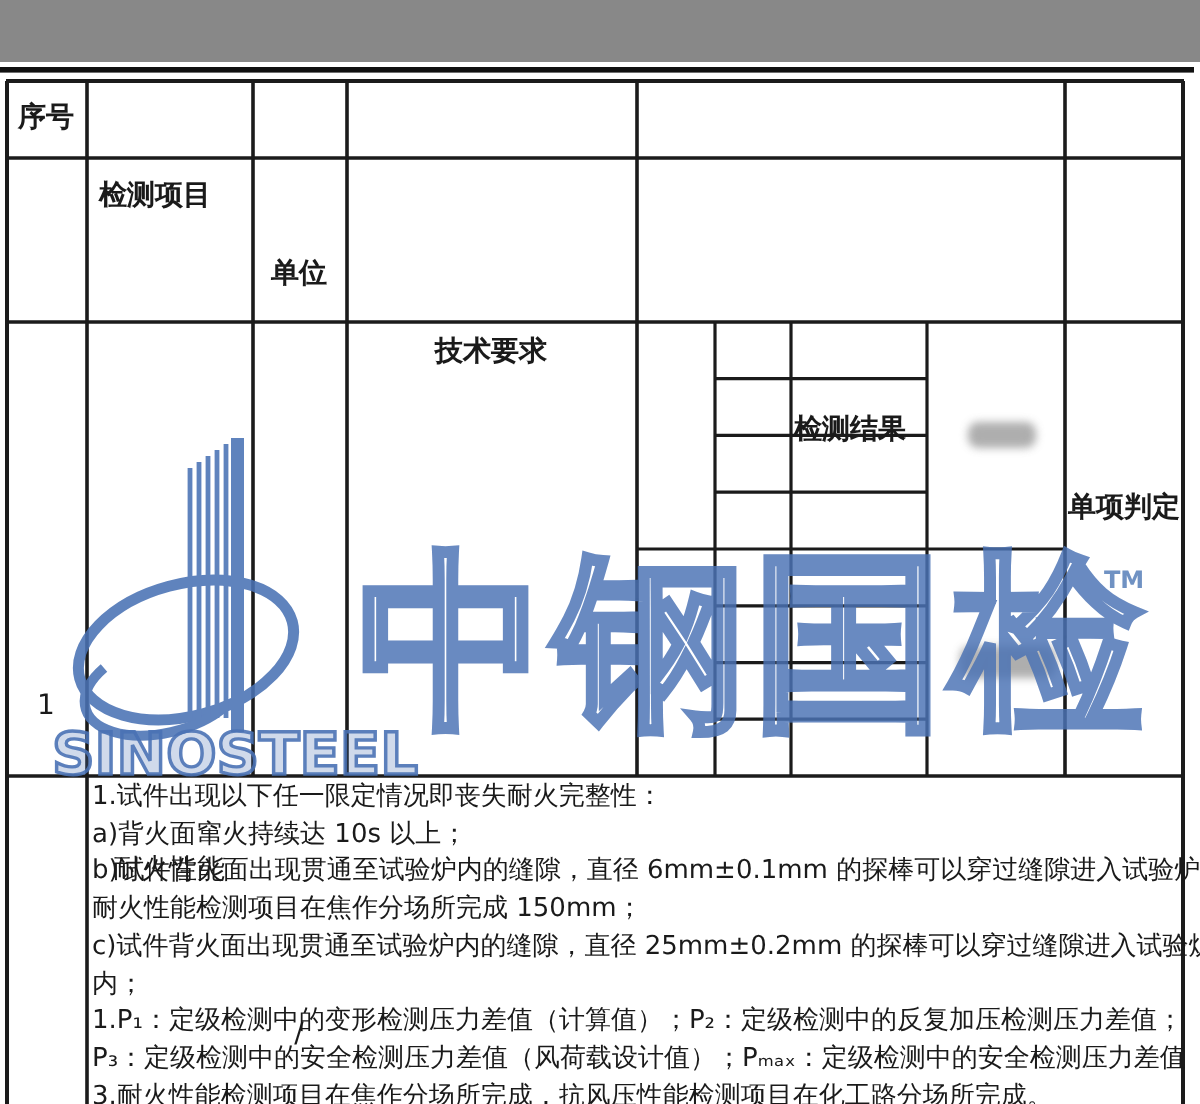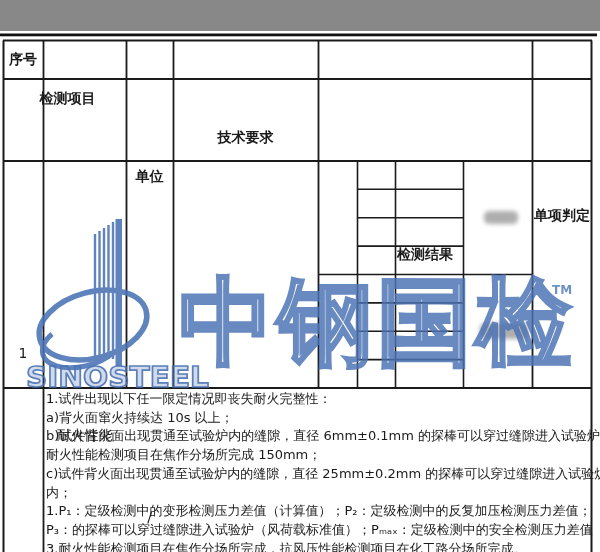--- a/index.html
+++ b/index.html
@@ -63,43 +63,43 @@
     <line x1="357.5" y1="158.3" x2="463.5" y2="158.3" stroke="#1b1b1b" stroke-width="1.6"></line>
     <line x1="357.5" y1="186.7" x2="463.5" y2="186.7" stroke="#1b1b1b" stroke-width="1.6"></line>
     <line x1="357.5" y1="215.1" x2="463.5" y2="215.1" stroke="#1b1b1b" stroke-width="1.6"></line>
     <line x1="318.5" y1="243.5" x2="532.5" y2="243.5" stroke="#1b1b1b" stroke-width="1.6"></line>
     <line x1="357.5" y1="271.9" x2="463.5" y2="271.9" stroke="#1b1b1b" stroke-width="1.6"></line>
     <line x1="357.5" y1="300.3" x2="463.5" y2="300.3" stroke="#1b1b1b" stroke-width="1.6"></line>
     <line x1="357.5" y1="328.6" x2="463.5" y2="328.6" stroke="#1b1b1b" stroke-width="1.6"></line>
   </svg>
 
   <div class="cell hdr txt" style="left:3px;top:9px;width:40px;height:39px">序号</div>
-  <div class="cell hdr txt" style="left:26px;top:9px;width:83px;height:39px">检测项目</div>
+  <div class="cell hdr txt" style="left:36px;top:9px;width:83px;height:39px">检测项目</div>
+  <div class="cell hdr txt" style="left:126px;top:9px;width:47px;height:39px">单位</div>
   <div class="cell hdr txt" style="left:173px;top:9px;width:145px;height:39px">技术要求</div>
-  <div class="cell hdr txt" style="left:126px;top:9px;width:47px;height:39px">单位</div>
+  <div class="cell hdr txt" style="left:318px;top:9px;width:214px;height:39px">检测结果</div>
   <div class="cell hdr txt" style="left:532px;top:9px;width:60px;height:39px">单项判定</div>
-  <div class="cell hdr txt" style="left:318px;top:9px;width:214px;height:39px">检测结果</div>
 
   <div class="cell txt" style="left:3px;top:48px;width:40px;height:82px">1</div>
   <div class="cell txt" style="left:43px;top:48px;width:83px;height:82px">耐火性能</div>
   <div class="cell txt" style="left:126px;top:48px;width:47px;height:82px">/</div>
   <div class="cell txt" style="left:173px;top:48px;width:145px;height:82px">耐火完整性≥0.50h</div>
 
   <div class="redact block" style="left:481px;top:180px;width:34px;height:13px"></div>
   <div class="redact block" style="left:477px;top:292px;width:48px;height:16px"></div>
 
   <div class="remarks">
     <div>1.试件出现以下任一限定情况即丧失耐火完整性：</div>
     <div>a)背火面窜火持续达 10s 以上；</div>
     <div>b)试件背火面出现贯通至试验炉内的缝隙，直径 6mm±0.1mm 的探棒可以穿过缝隙进入试验炉内</div>
     <div>耐火性能检测项目在焦作分场所完成 150mm；</div>
     <div>c)试件背火面出现贯通至试验炉内的缝隙，直径 25mm±0.2mm 的探棒可以穿过缝隙进入试验炉</div>
     <div>内；</div>
     <div>1.P₁：定级检测中的变形检测压力差值（计算值）；P₂：定级检测中的反复加压检测压力差值；</div>
-    <div>P₃：的探棒可以穿过缝隙进入试验炉（风荷载标准值）；Pₘₐₓ：定级检测中的安全检测压力差值</div>
+    <div>P₃：定级检测中的安全检测压力差值（风荷载设计值）；Pₘₐₓ：定级检测中的安全检测压力差值</div>
     <div>3.耐火性能检测项目在焦作分场所完成，抗风压性能检测项目在化工路分场所完成。</div>
   </div>
 
   <svg class="wm" style="left:30px;top:183px;opacity:.88" width="160" height="190" viewBox="0 0 160 190">
     <g stroke="#4a72b4" fill="none">
       <ellipse cx="63" cy="111" rx="55" ry="33" stroke-width="5.5" transform="rotate(-15 63 111)"></ellipse>
       <path d="M 22 120 A 40 22 -15 0 0 83 139" stroke-width="5"></path>
       <line x1="65" y1="20" x2="65" y2="145" stroke-width="2.4"></line>
       <line x1="69.5" y1="17" x2="69.5" y2="145" stroke-width="2.4"></line>
       <line x1="74" y1="14" x2="74" y2="145" stroke-width="2.4"></line>

